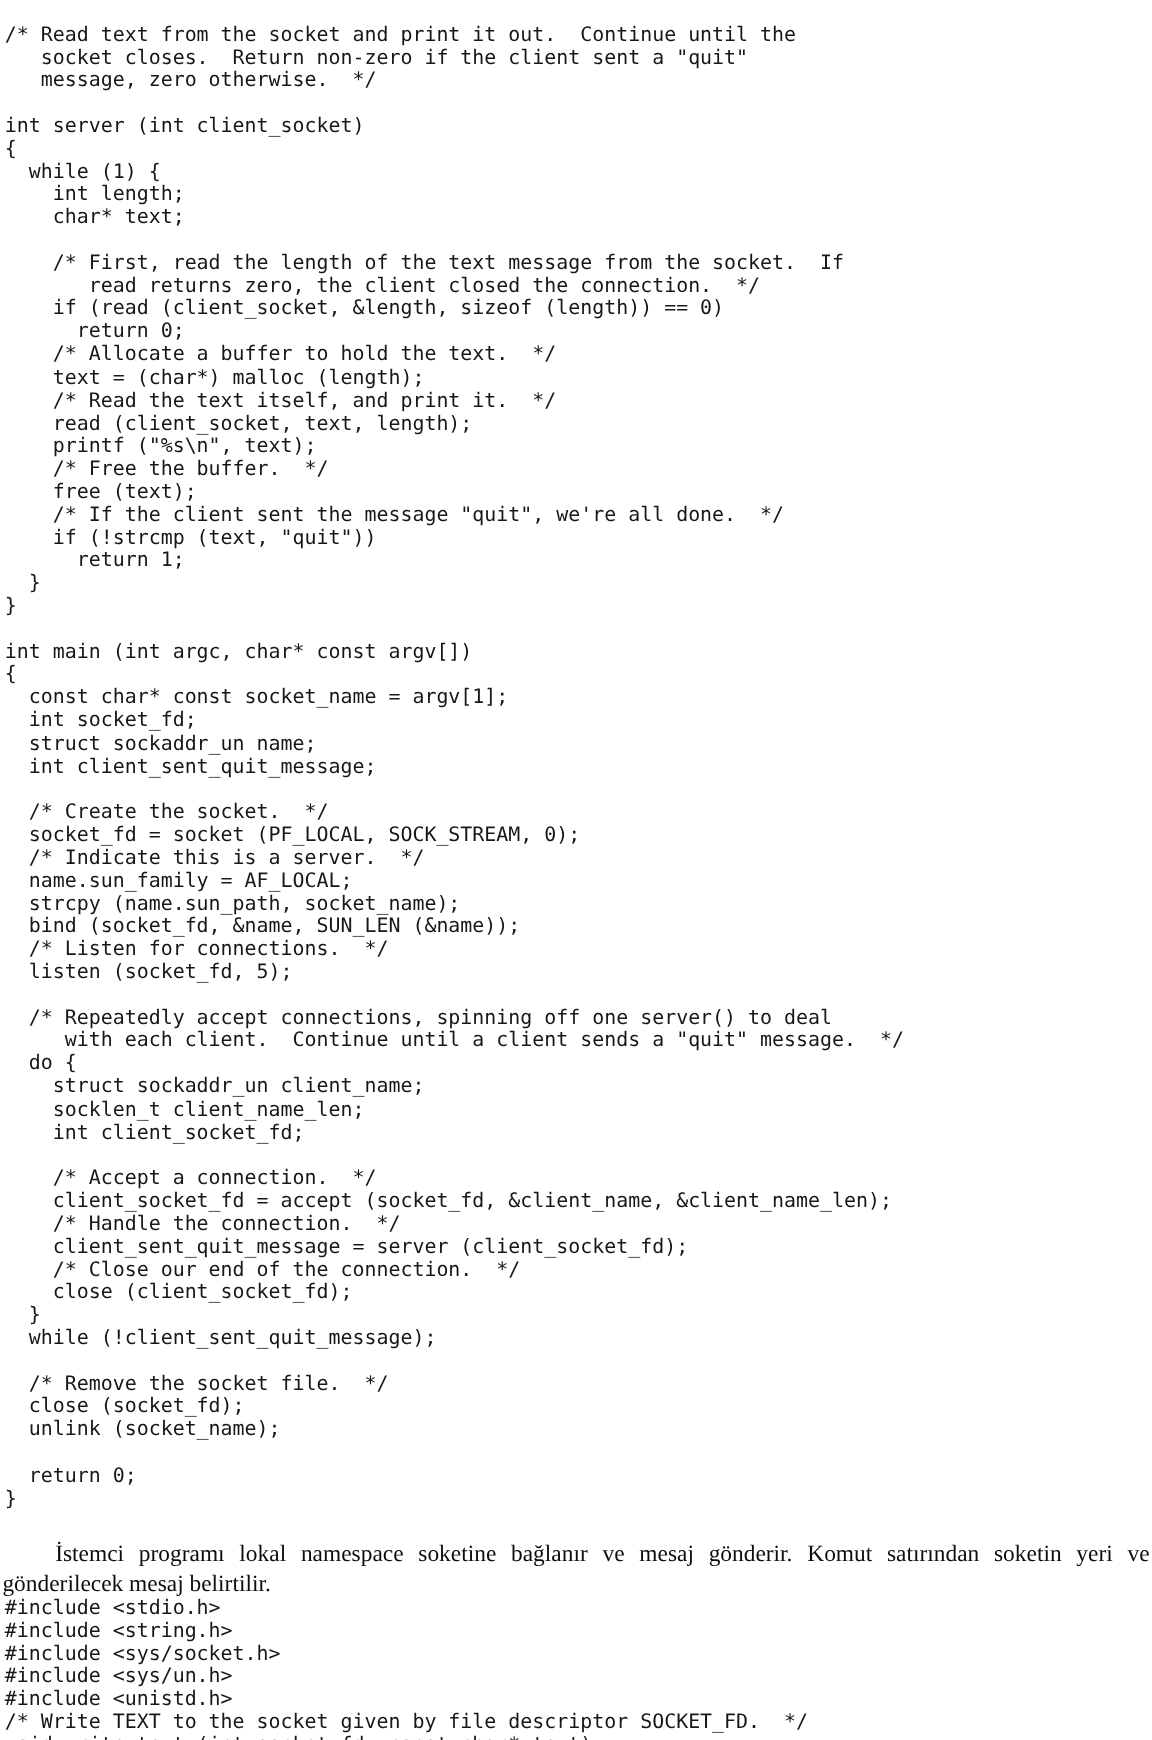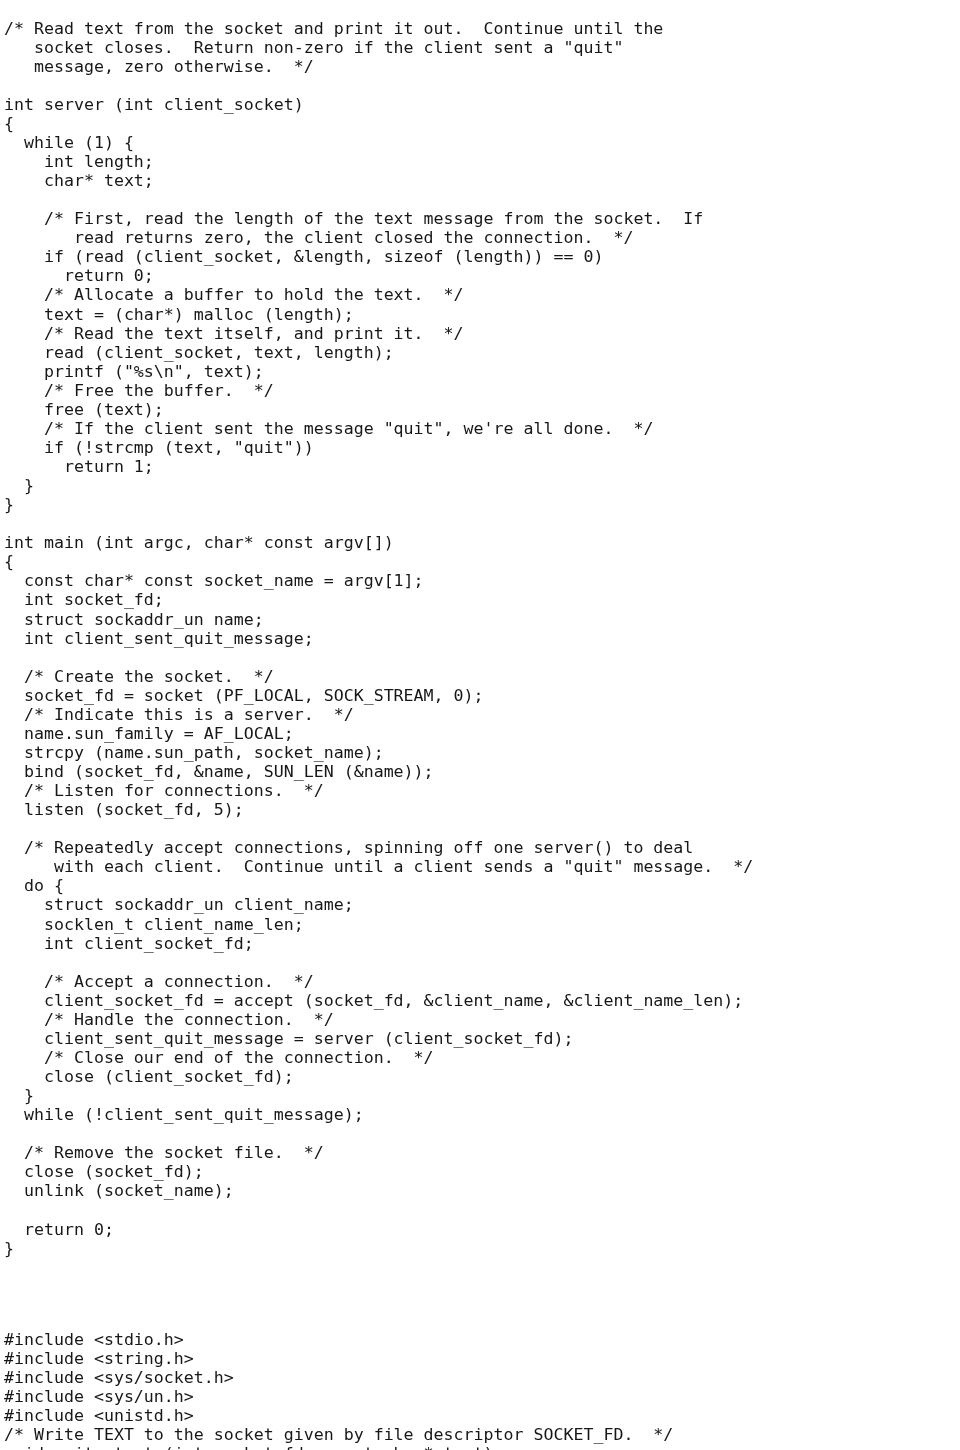--- a/index.html
+++ b/index.html
@@ -74,16 +74,17 @@
     color: #171717;
   }
 </style>
 </head>
 <body style="background: rgb(255, 255, 255);">
 
 <div class="page">
 
   <pre class="code-block"><code><span class="code-line">/* Read text from the socket and print it out.  Continue until the</span><span class="code-line">   socket closes.  Return non-zero if the client sent a "quit"</span><span class="code-line">   message, zero otherwise.  */</span><span class="code-line">&nbsp;</span><span class="code-line">int server (int client_socket)</span><span class="code-line">{</span><span class="code-line">  while (1) {</span><span class="code-line">    int length;</span><span class="code-line">    char* text;</span><span class="code-line">&nbsp;</span><span class="code-line">    /* First, read the length of the text message from the socket.  If</span><span class="code-line">       read returns zero, the client closed the connection.  */</span><span class="code-line">    if (read (client_socket, &amp;length, sizeof (length)) == 0)</span><span class="code-line">      return 0;</span><span class="code-line">    /* Allocate a buffer to hold the text.  */</span><span class="code-line">    text = (char*) malloc (length);</span><span class="code-line">    /* Read the text itself, and print it.  */</span><span class="code-line">    read (client_socket, text, length);</span><span class="code-line">    printf ("%s\n", text);</span><span class="code-line">    /* Free the buffer.  */</span><span class="code-line">    free (text);</span><span class="code-line">    /* If the client sent the message "quit", we're all done.  */</span><span class="code-line">    if (!strcmp (text, "quit"))</span><span class="code-line">      return 1;</span><span class="code-line">  }</span><span class="code-line">}</span><span class="code-line">&nbsp;</span><span class="code-line">int main (int argc, char* const argv[])</span><span class="code-line">{</span><span class="code-line">  const char* const socket_name = argv[1];</span><span class="code-line">  int socket_fd;</span><span class="code-line">  struct sockaddr_un name;</span><span class="code-line">  int client_sent_quit_message;</span><span class="code-line">&nbsp;</span><span class="code-line">  /* Create the socket.  */</span><span class="code-line">  socket_fd = socket (PF_LOCAL, SOCK_STREAM, 0);</span><span class="code-line">  /* Indicate this is a server.  */</span><span class="code-line">  name.sun_family = AF_LOCAL;</span><span class="code-line">  strcpy (name.sun_path, socket_name);</span><span class="code-line">  bind (socket_fd, &amp;name, SUN_LEN (&amp;name));</span><span class="code-line">  /* Listen for connections.  */</span><span class="code-line">  listen (socket_fd, 5);</span><span class="code-line">&nbsp;</span><span class="code-line">  /* Repeatedly accept connections, spinning off one server() to deal</span><span class="code-line">     with each client.  Continue until a client sends a "quit" message.  */</span><span class="code-line">  do {</span><span class="code-line">    struct sockaddr_un client_name;</span><span class="code-line">    socklen_t client_name_len;</span><span class="code-line">    int client_socket_fd;</span><span class="code-line">&nbsp;</span><span class="code-line">    /* Accept a connection.  */</span><span class="code-line">    client_socket_fd = accept (socket_fd, &amp;client_name, &amp;client_name_len);</span><span class="code-line">    /* Handle the connection.  */</span><span class="code-line">    client_sent_quit_message = server (client_socket_fd);</span><span class="code-line">    /* Close our end of the connection.  */</span><span class="code-line">    close (client_socket_fd);</span><span class="code-line">  }</span><span class="code-line">  while (!client_sent_quit_message);</span><span class="code-line">&nbsp;</span><span class="code-line">  /* Remove the socket file.  */</span><span class="code-line">  close (socket_fd);</span><span class="code-line">  unlink (socket_name);</span><span class="code-line">&nbsp;</span><span class="code-line">  return 0;</span><span class="code-line">}</span></code></pre>
 
+  <p class="prose"><span>İstemci programı lokal namespace soketine bağlanır ve mesaj gönderir. Komut satırından soketin yeri ve gönderilecek mesaj belirtilir.</span></p>
 
   <pre class="code-block-2"><code><span class="code-line">#include &lt;stdio.h&gt;</span><span class="code-line">#include &lt;string.h&gt;</span><span class="code-line">#include &lt;sys/socket.h&gt;</span><span class="code-line">#include &lt;sys/un.h&gt;</span><span class="code-line">#include &lt;unistd.h&gt;</span><span class="code-line">/* Write TEXT to the socket given by file descriptor SOCKET_FD.  */</span><span class="code-line">void write_text (int socket_fd, const char* text)</span></code></pre>
 
 </div>
 
 </body></html>

